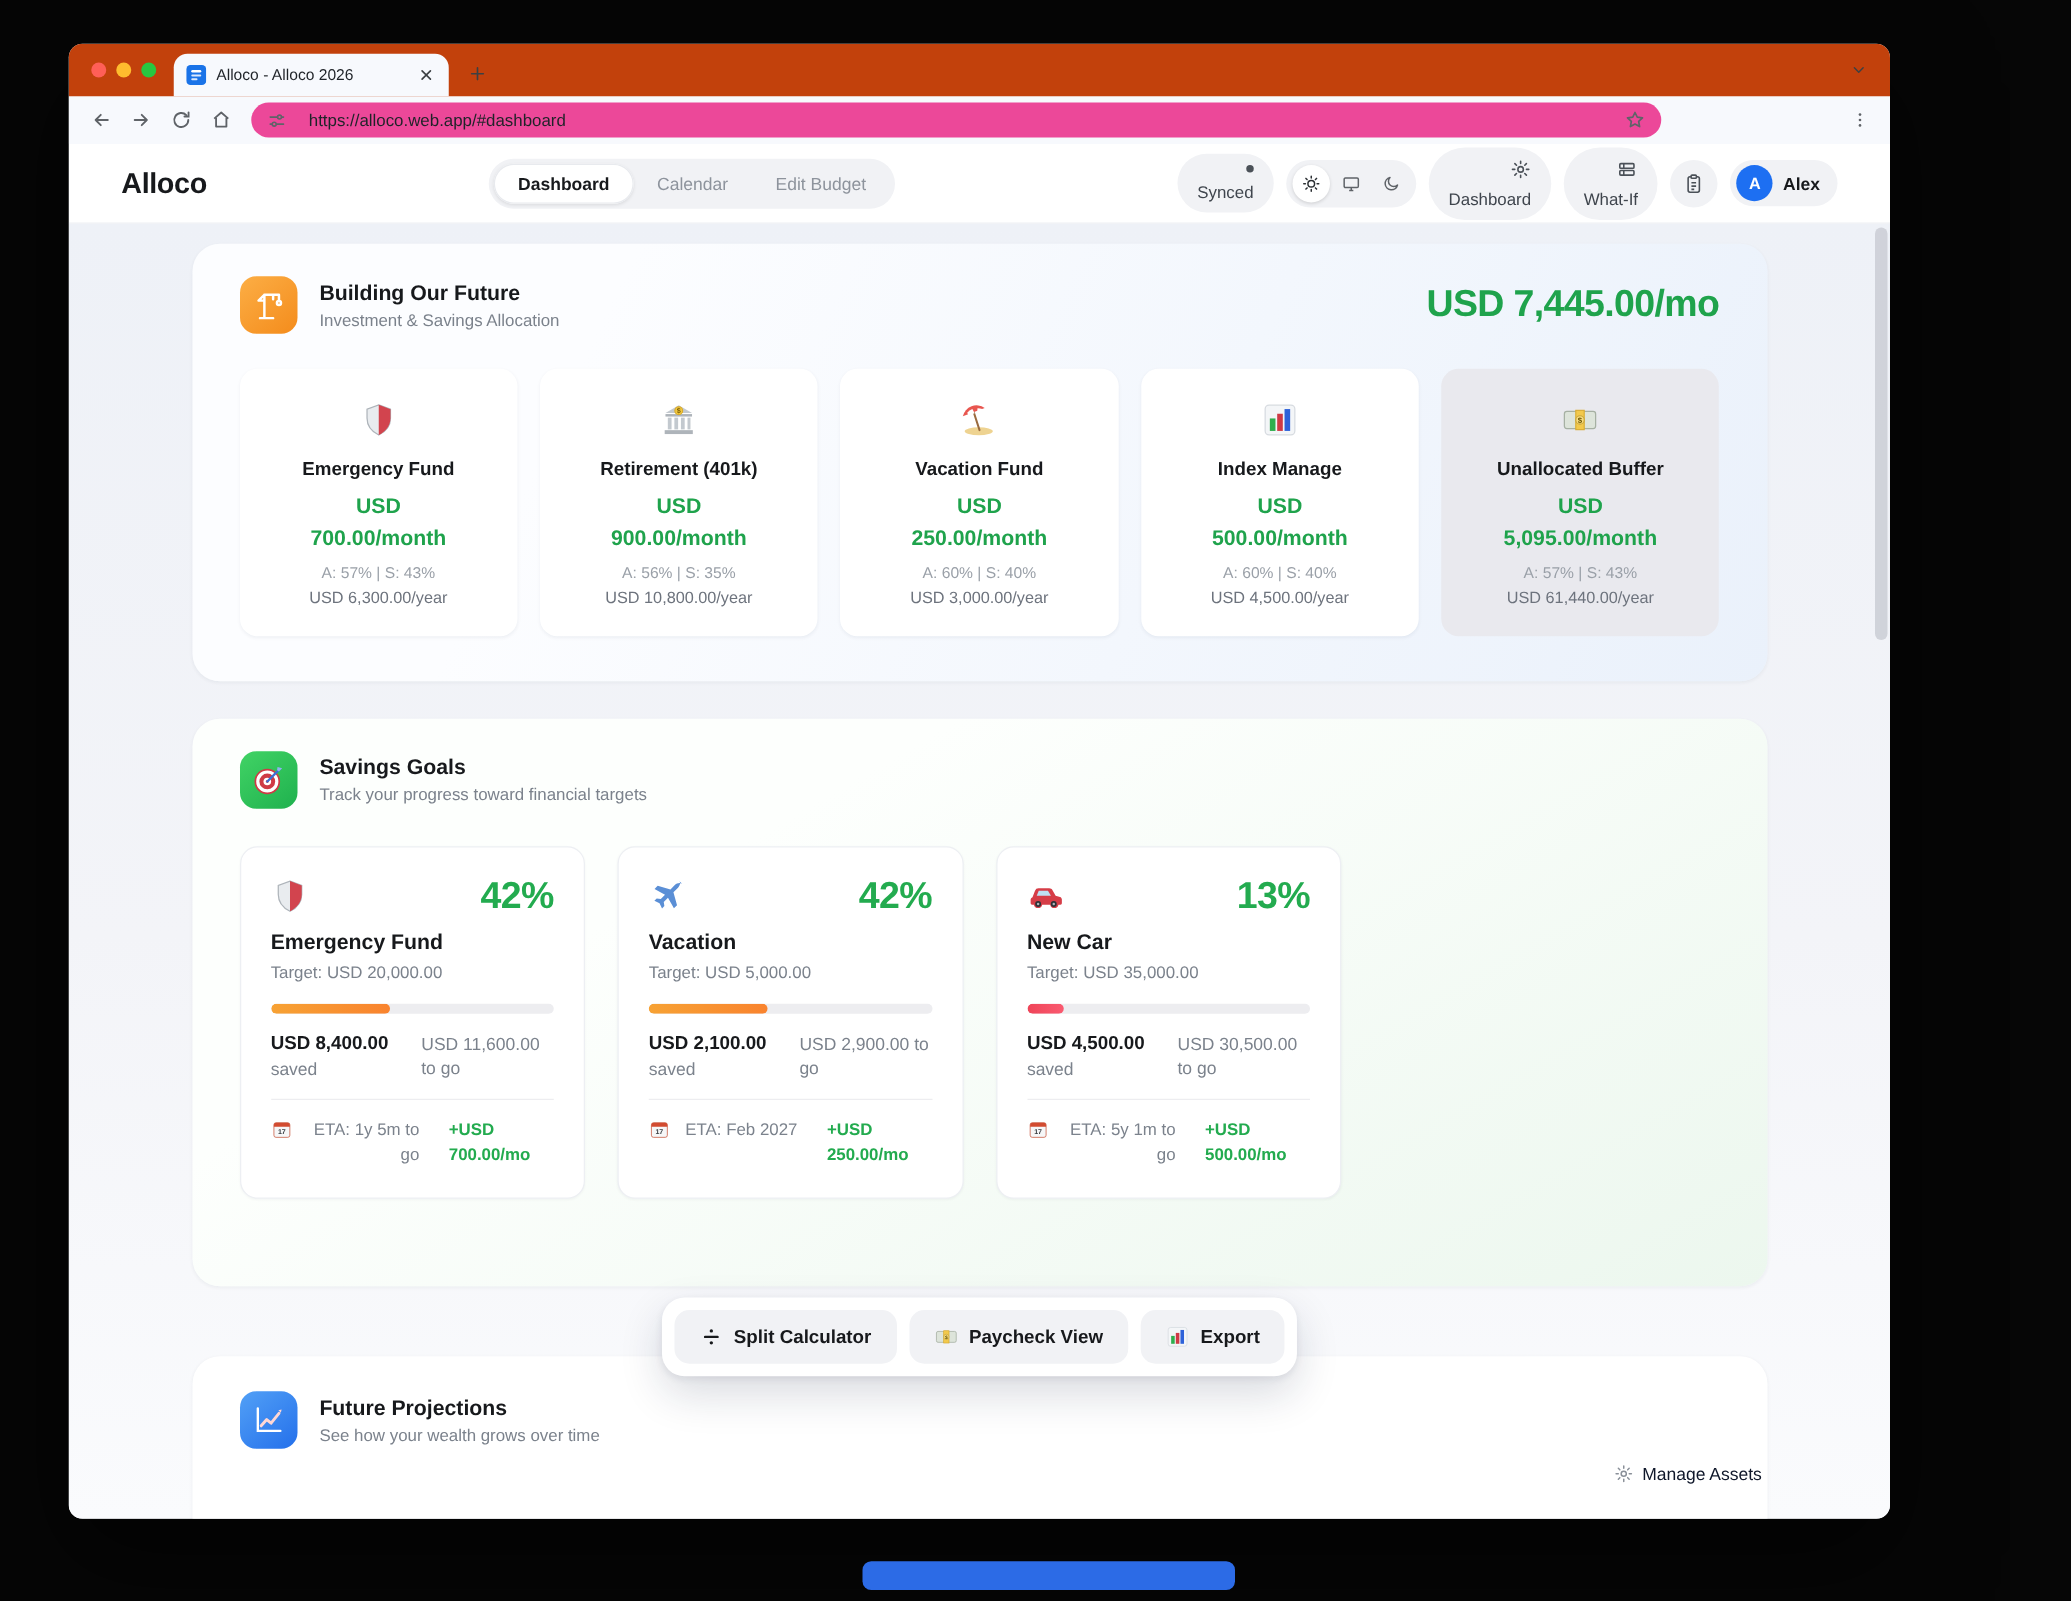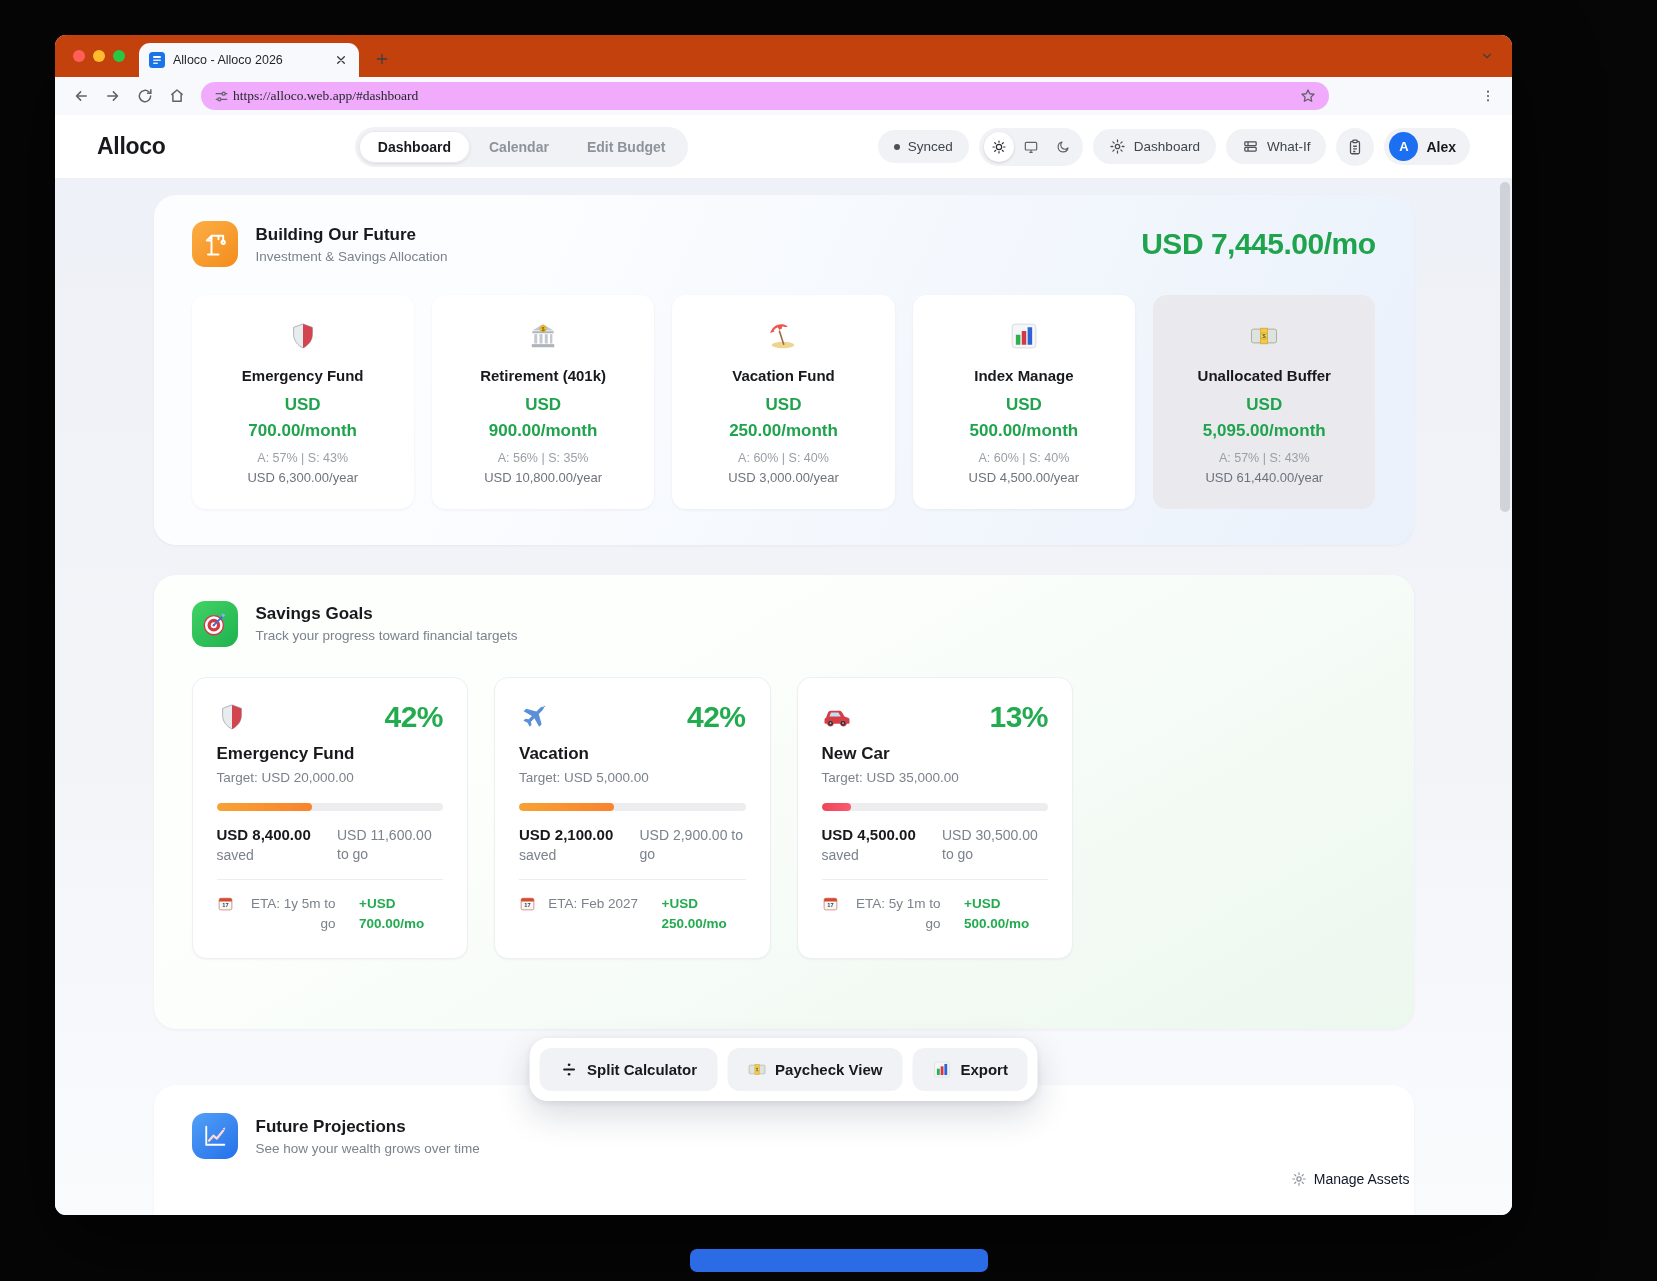--- a/index.html
+++ b/index.html
@@ -21,41 +21,41 @@
   .tab { margin-left:84px; width:220px; height:34px; background:#f7f9fd; border-radius:11px 11px 0 0;
          display:flex; align-items:center; padding:0 10px; gap:8px; }
   .tab-fav { width:16px; height:16px; flex:0 0 auto; }
   .tab-title { flex:1; font-size:12.5px; color:#1f2328; white-space:nowrap; overflow:hidden; }
   .tab-close { width:16px; height:16px; flex:0 0 auto; }
   .newtab { width:26px; height:26px; margin:0 0 5px 10px; border-radius:50%; padding:5px; }
   .tabsearch { position:absolute; right:14px; top:10px; width:22px; height:22px; padding:4px; }
 
   .btoolbar { flex:0 0 38px; background:#f7f9fd; display:flex; align-items:center; padding:0 12px; gap:4px; }
   .tbtn { width:28px; height:28px; border-radius:50%; padding:5px; color:#5f6368; flex:0 0 auto; }
-  .omnibox { width:1128px; height:28px; background:#f0abfc; border-radius:14px;
-             display:flex; align-items:center; gap:3px; padding:0 12px; margin-left:6px;font-family:Liberation Serif, serif; }
+  .omnibox { width:1128px; height:28px; background:#ec4899; border-radius:14px;
+             display:flex; align-items:center; gap:17px; padding:0 12px; margin-left:6px; }
   .omni-tune { width:17px; height:17px; color:#5f6368; flex:0 0 auto; }
   .url { flex:1; font-size:13.5px; color:#1f2328; }
   .omni-star { width:18px; height:18px; color:#5f6368; flex:0 0 auto; }
   .spacer { flex:1; }
   .menu-dots { width:24px; height:24px; padding:4px; color:#5f6368; }
 
   
   .app { flex:1; display:flex; flex-direction:column; overflow:hidden; }
   .appbar { flex:0 0 64px; background:#fff; border-bottom:1px solid #eef0f3;
             display:flex; align-items:center; padding:0 42px; }
   .logo { font-size:23px; font-weight:800; color:#17191c; letter-spacing:-.3px; }
   .nav { margin:0 auto; background:#f1f2f5; border-radius:999px; padding:4px; display:flex; }
   .nav-btn { border:none; background:transparent; padding:8px 19px; border-radius:999px;
-             font-size:14px; color:#8d939c; font-weight:700; font-family:inherit; }
+             font-size:14px; color:#8d939c; font-weight:400; font-family:inherit; }
   .nav-btn.active { background:#fff; color:#17191c; font-weight:700;
                     box-shadow:0 1px 3px rgba(0,0,0,.10), inset 0 0 0 1px #e8eaee; }
   .right { display:flex; align-items:center; gap:10px; }
-  .pill { display:flex; align-items:center; gap:8px; background:#f1f2f5; border-radius:999px;
-          padding:9px 16px; font-size:13.5px; color:#3f454d; font-weight:500; border:none; font-family:inherit; }
+  .pill { display:flex; align-items:flex-end; gap:8px; background:#f1f2f5; border-radius:999px;
+          padding:9px 16px; font-size:13.5px; color:#3f454d; font-weight:500; border:none; font-family:inherit;flex-direction:column; }
   .sync-dot { width:6px; height:6px; border-radius:50%; background:#4b5158; }
   .pill .icon { width:17px; height:17px; color:#4b5158; }
   .theme { background:#f1f2f5; border-radius:999px; padding:4px 5px; display:flex; gap:2px; }
   .theme-btn { width:30px; height:30px; border-radius:50%; padding:7px; color:#5f6368; }
   .theme-btn.active { background:#fff; box-shadow:0 1px 3px rgba(0,0,0,.14); color:#2b2f33; }
   .iconbtn { width:38px; height:38px; border-radius:50%; background:#f1f2f5; padding:10px; color:#4b5158; }
   .user { background:#f1f2f5; border-radius:999px; padding:4px 14px 4px 5px; display:flex; align-items:center; gap:8px; }
   .avatar { width:29px; height:29px; border-radius:50%; background:#1d6ff2; color:#fff;
             font-size:13px; font-weight:700; display:flex; align-items:center; justify-content:center; }
   .user-name { font-size:14px; font-weight:600; color:#17191c; }

